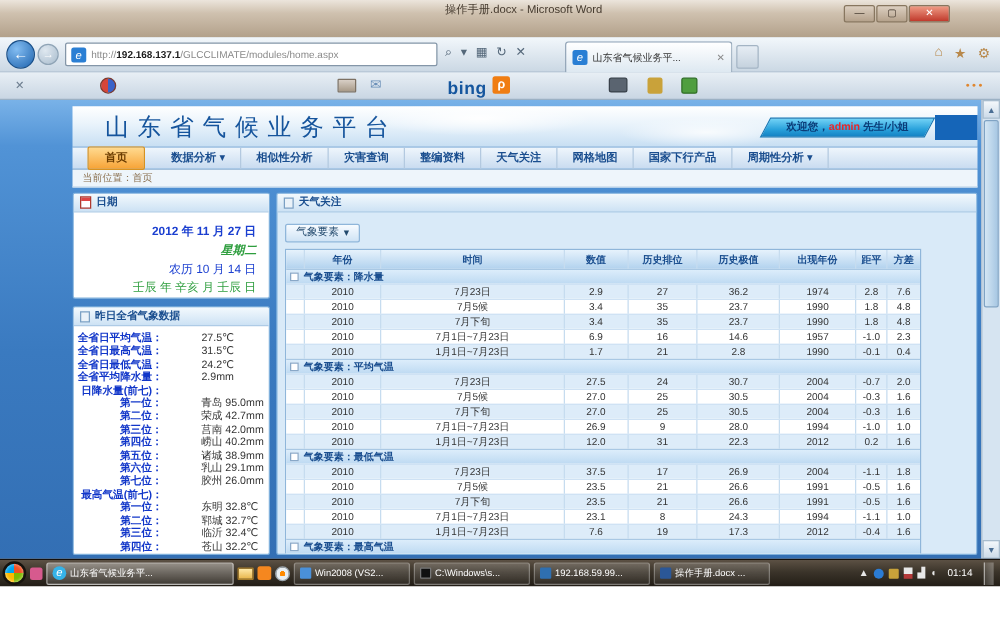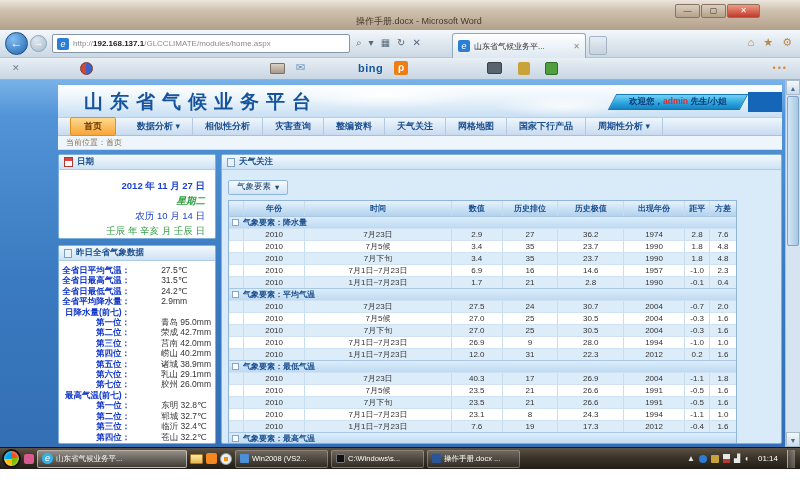--- a/index.html
+++ b/index.html
@@ -3,21 +3,21 @@
 <meta charset="utf-8">
 <style>
   * { box-sizing: border-box; }
   body {
     margin:0; width:800px; height:500px; position:relative; background:#fff;
     font-family:"Liberation Sans","DejaVu Sans",sans-serif; overflow:hidden;
   }
   
   .desktop-top { position:absolute; top:0; left:0; width:800px; height:30px;
     background:linear-gradient(180deg,#ece5dc 0%,#cfc1af 35%,#b2a08a 100%); }
-  .word-title { position:absolute; left:356px; top:15px; font-size:9px; color:#453a2e; white-space:nowrap;text-align:center; }
+  .word-title { position:absolute; left:356px; top:1px; font-size:9px; color:#453a2e; white-space:nowrap;text-align:center; }
   .win-controls { position:absolute; right:40px; top:4px; display:flex; gap:1px; }
   .win-btn { width:25px; height:14px; background:linear-gradient(#dccfc0,#b5a28c); border:1px solid #87765f;
     border-radius:2px; font-size:8px; color:#3a2f24; text-align:center; line-height:12px; }
   .win-btn.close { width:33px; background:linear-gradient(#ef9b85,#c0392b); color:#fff; }
   
   .browser { position:absolute; top:30px; left:0; width:800px; height:417px; background:#cfdae6; }
   .chrome1 { position:absolute; top:0; left:0; width:800px; height:28px;
     background:linear-gradient(#f2f7fb,#cbd8e4); border-bottom:1px solid #b4c4d4; }
   .btn-back { position:absolute; left:5px; top:2px; width:23px; height:23px; border-radius:50%;
     background:radial-gradient(circle at 35% 30%,#83bdf2,#1f64ae); border:1px solid #174e88;
@@ -40,21 +40,21 @@
     background:linear-gradient(#e6edf4,#c5d2de); border:1px solid #a3b4c4; border-radius:2px; }
   .chrome-right { position:absolute; right:8px; top:6px; display:flex; gap:9px; font-size:11px; color:#b8894c; }
   .chrome2 { position:absolute; top:28px; left:0; width:800px; height:22px;
     background:linear-gradient(#e8eff5,#c9d6e3); border-bottom:1px solid #9cb1c4; }
   .x-small { position:absolute; left:12px; top:5px; font-size:9px; color:#6e7f90; }
   .round-ico { position:absolute; left:80px; top:4px; width:13px; height:13px; border-radius:50%;
     background:linear-gradient(90deg,#d6453a 50%,#3a62c8 50%); border:1px solid #7a3a2e; }
   .wallet-ico { position:absolute; left:270px; top:5px; width:15px; height:11px;
     background:linear-gradient(#d8cfc6,#a89a88); border:1px solid #7d7163; border-radius:1px; }
   .mail-ico { position:absolute; left:296px; top:3px; font-size:11px; color:#6a8fb8; }
-  .bing-logo { position:absolute; left:358px; top:4px; font-size:11px; font-weight:bold; color:#15569e; letter-spacing:0.5px; }
+  .bing-logo { position:absolute; left:358px; top:4px; font-size:14px; font-weight:bold; color:#15569e; letter-spacing:0.5px; }
   .p-box { position:absolute; left:394px; top:3px; width:14px; height:14px; background:#f07d12; border-radius:2px;
     color:#fff; font-size:10px; font-weight:bold; text-align:center; line-height:14px; }
   .cam-ico { position:absolute; left:487px; top:4px; width:15px; height:12px; background:#5a6470;
     border-radius:2px; border:1px solid #39414a; }
   .fig-ico { position:absolute; left:518px; top:4px; width:12px; height:13px; background:#c9a23a; border-radius:2px; }
   .puzzle-ico { position:absolute; left:545px; top:4px; width:13px; height:13px; background:#4f9e3f;
     border-radius:2px; border:1px solid #2f6e26; }
   .overflow-dots { position:absolute; right:12px; top:5px; font-size:9px; color:#e0862e; letter-spacing:2px; }
   
   .viewport { position:absolute; top:50px; left:0; width:800px; height:367px; overflow:hidden;
@@ -64,21 +64,21 @@
     background:linear-gradient(#f4f8fb,#ccdbe9); border:1px solid #a8bccd; }
   .sb-btn.down { position:absolute; bottom:0; left:0; width:14px; }
   .sb-thumb { position:absolute; top:16px; left:1px; width:12px; height:150px;
     background:linear-gradient(90deg,#d4e6f4,#a7c7e3); border:1px solid #7fa3c4; border-radius:2px; }
   .pagewrap { position:absolute; left:58px; top:5px; width:724px; height:362px; }
   .header-band { position:relative; height:32px;
     background:linear-gradient(180deg,#ffffff 0%,#e9f3fb 45%,#c8dff3 100%);
     background-image:radial-gradient(ellipse 90px 14px at 45% 30%,rgba(255,255,255,.95),rgba(255,255,255,0)),
       radial-gradient(ellipse 70px 12px at 70% 65%,rgba(255,255,255,.8),rgba(255,255,255,0)),
       linear-gradient(180deg,#ffffff 0%,#e9f3fb 45%,#c8dff3 100%); }
-  .page-title { padding:4px 0 0 26px; font-size:19px; font-weight:bold; color:#15549c; letter-spacing:7px; white-space:nowrap; }
+  .page-title { padding:4px 0 0 26px; font-size:19px; font-weight:normal; color:#15549c; letter-spacing:7px; white-space:nowrap; }
   .welcome { position:absolute; right:38px; top:9px; height:16px; display:flex; align-items:center;
     padding:0 16px; background:linear-gradient(180deg,#72d2f6 0%,#2aa2dc 60%,#1583c4 100%);
     transform:skewX(-28deg); border:1px solid #1577b4; }
   .welcome .w-inner { transform:skewX(28deg); font-size:8.5px; font-weight:bold; color:#0a3c78; white-space:nowrap; }
   .welcome .user { color:#e8262a; }
   .header-block { position:absolute; right:0; top:7px; width:34px; height:20px; background:#1565b8; }
   .nav { height:19px; background:linear-gradient(#eff6fc,#c8dbf0); border-top:1px solid #b8cfe6;
     border-bottom:1px solid #a5c1dc; display:flex; align-items:center; padding-left:12px; }
   .nav-item { font-size:9px; font-weight:bold; color:#1a4e8f; padding:2px 12px; border-right:1px solid #b3c9e0;
     white-space:nowrap; cursor:pointer; }
@@ -477,21 +477,21 @@
                     <span class="t-cell c8">1.6</span>
                   </div>
                   <div class="t-sec">
                     <span class="cb"></span>
                     <span class="sec-lbl">气象要素：最低气温</span>
                   </div>
                   <div class="t-row odd">
                     <span class="t-cell c0"></span>
                     <span class="t-cell c1">2010</span>
                     <span class="t-cell c2">7月23日</span>
-                    <span class="t-cell c3">40.3</span>
+                    <span class="t-cell c3">37.5</span>
                     <span class="t-cell c4">17</span>
                     <span class="t-cell c5">26.9</span>
                     <span class="t-cell c6">2004</span>
                     <span class="t-cell c7">-1.1</span>
                     <span class="t-cell c8">1.8</span>
                   </div>
                   <div class="t-row even">
                     <span class="t-cell c0"></span>
                     <span class="t-cell c1">2010</span>
                     <span class="t-cell c2">7月5候</span>
@@ -566,20 +566,24 @@
   <div style="display:flex;gap:3px;">
       <div class="tb-win">
         <span class="tb-ico ico-window"></span>
         <span class="tb-lbl">Win2008 (VS2...</span>
       </div>
       <div class="tb-win">
         <span class="tb-ico ico-console"></span>
         <span class="tb-lbl">C:\Windows\s...</span>
       </div>
       <div class="tb-win">
+        <span class="tb-ico ico-remote"></span>
+        <span class="tb-lbl">192.168.59.99...</span>
+      </div>
+      <div class="tb-win">
         <span class="tb-ico ico-word"></span>
         <span class="tb-lbl">操作手册.docx ...</span>
       </div>
     </div>
   <div class="tray">
     <span class="tray-glyph">▲</span>
     <span class="tray-dot"></span>
     <span class="tray-sq"></span>
     <span class="tray-flag"></span>
     <span class="tray-glyph">▟</span>

